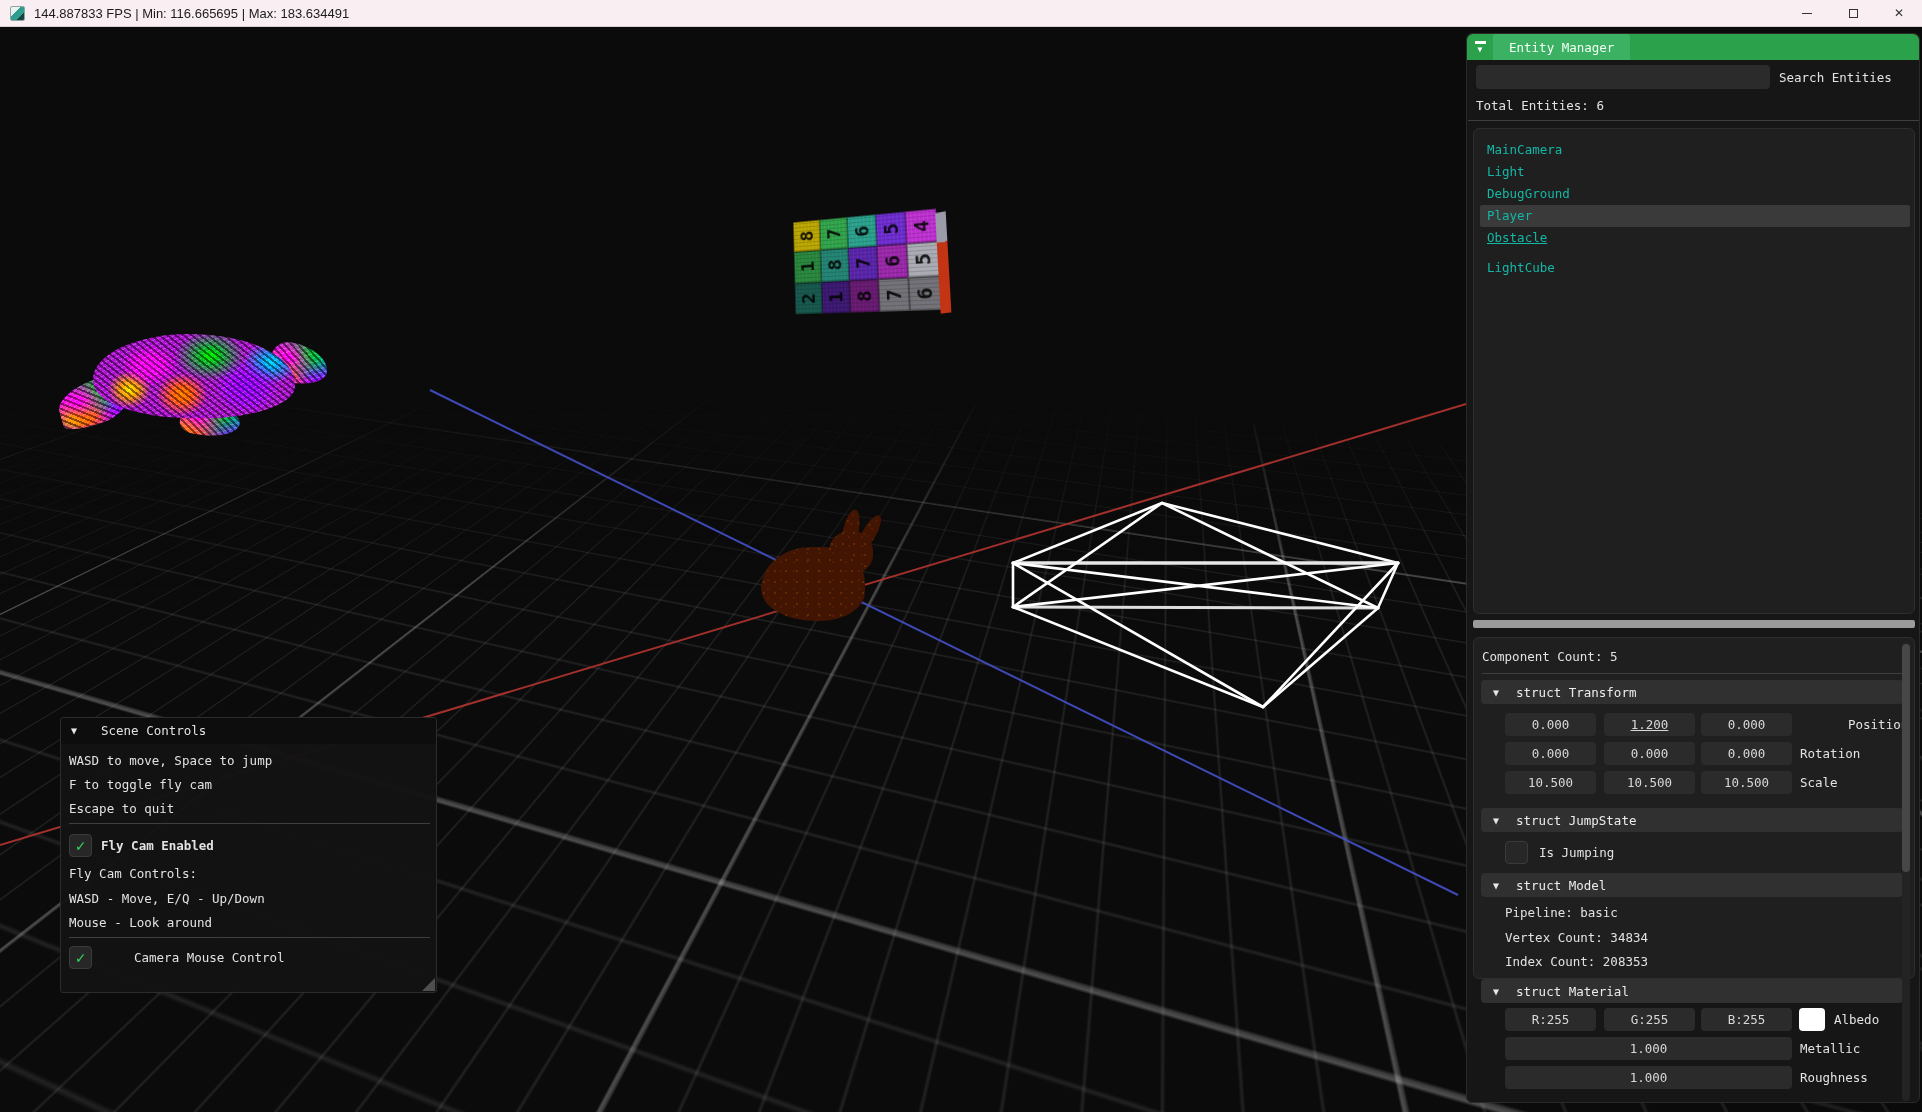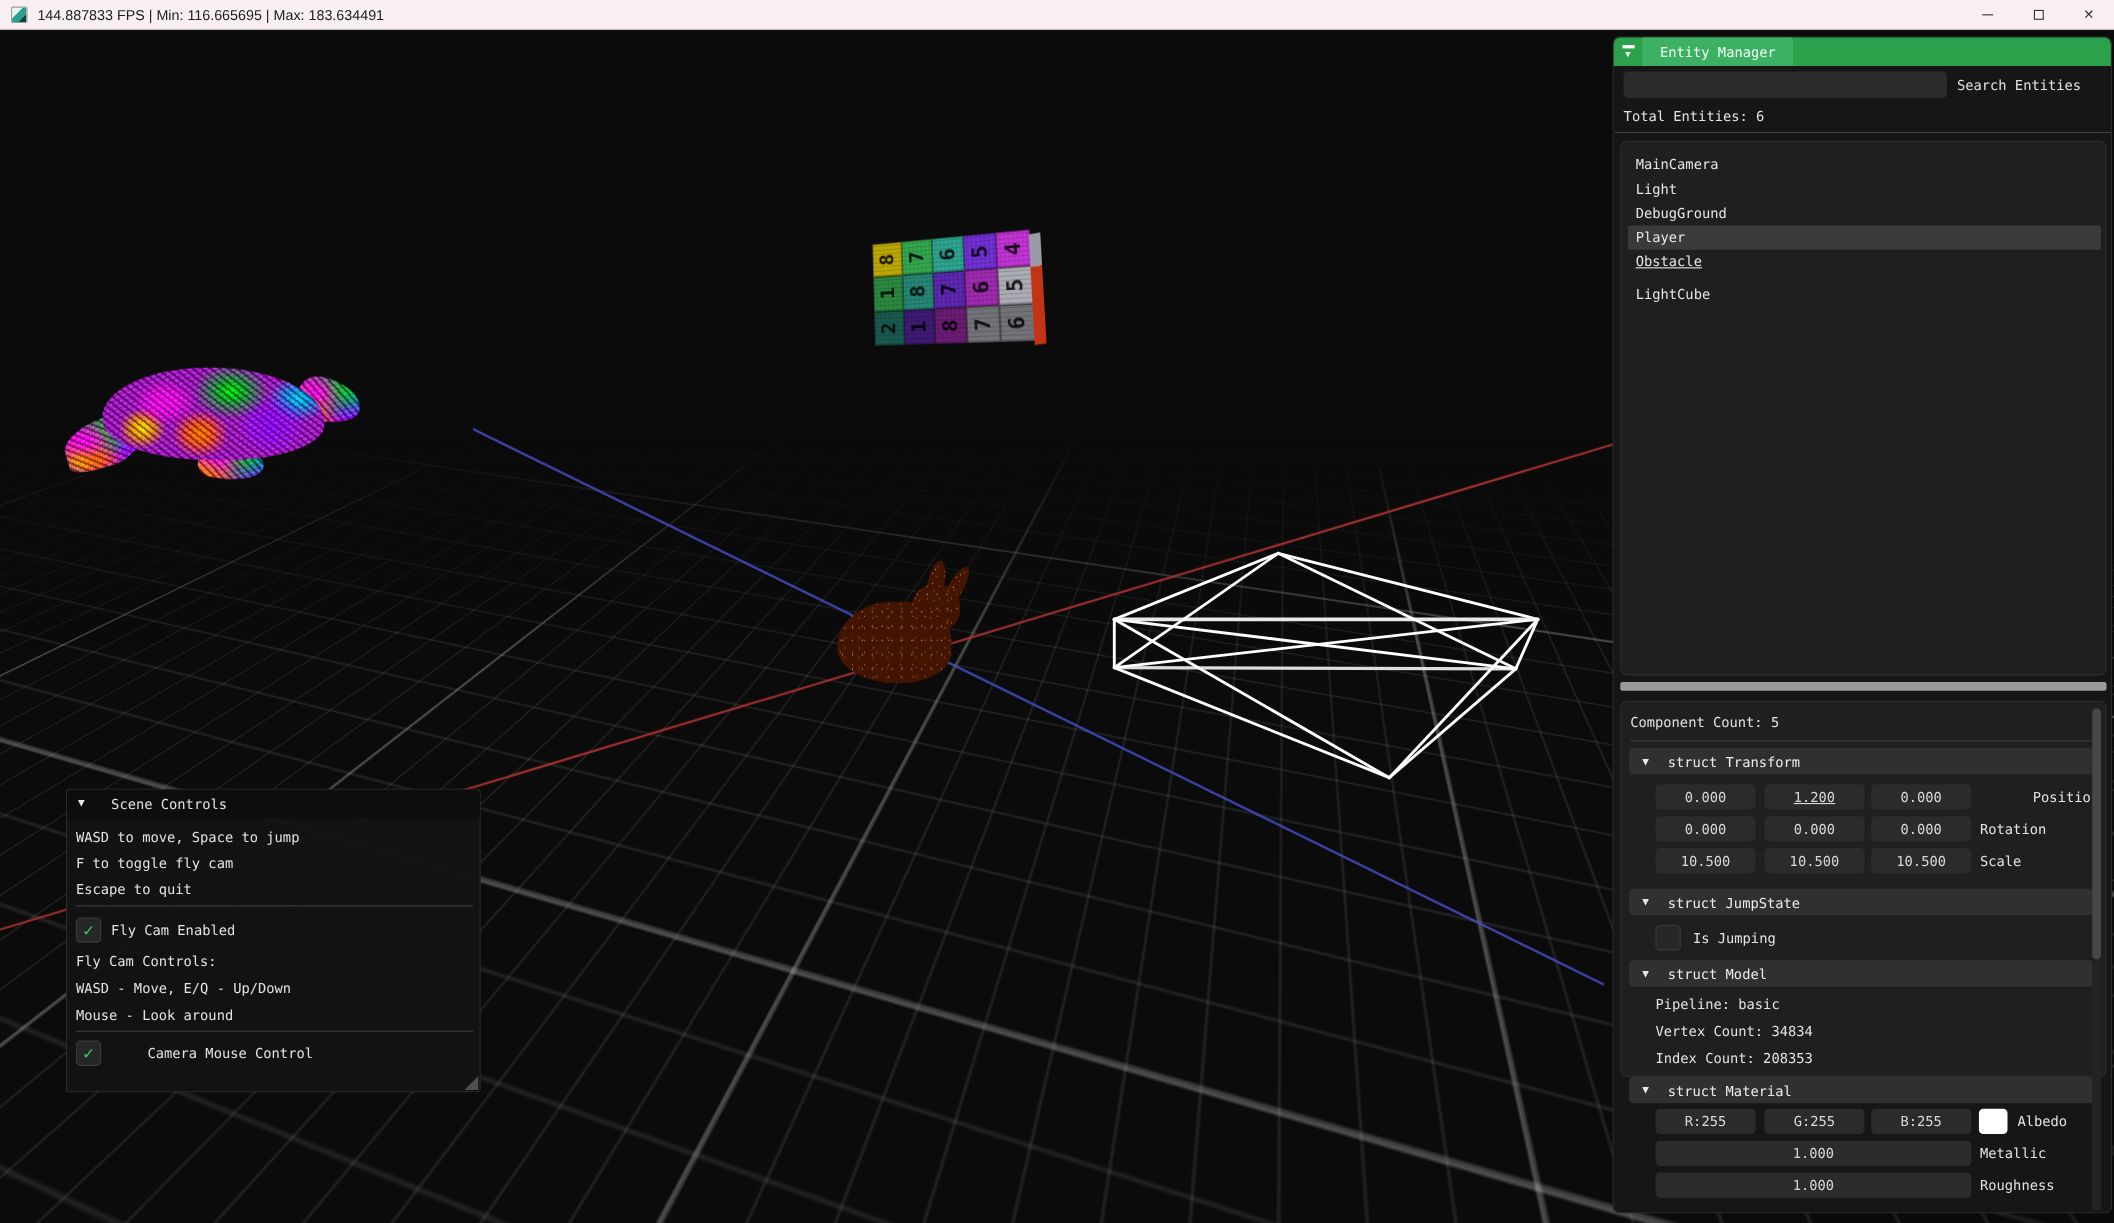--- a/index.html
+++ b/index.html
@@ -107,21 +107,21 @@
     border-radius:6px 6px 0 0; }
   .entbar .collapse { position:absolute; left:0; top:0; width:26px; height:26px;
     display:flex; flex-direction:column; align-items:center; justify-content:center; gap:1px; }
   .entbar .collapse .bar { width:11px; height:3px; background:#fff; }
   .entbar .collapse .tri { font-size:8px; color:#fff; }
   .entbar .tab { position:absolute; left:26px; top:0; height:26px; padding:0 16px;
     background:#3db163; display:flex; align-items:center; border-radius:2px 2px 0 0; }
   .entbar .tab span { color:#f2fff5; }
   .childbg { position:absolute; background:#1f1f1f; border:1px solid #2e2e2e; border-radius:6px; }
   .entitem { position:absolute; left:6px; width:430px; height:22px; line-height:22px;
-    padding-left:7px; color:#e5e5e5; }
+    padding-left:7px; color:#14b8a6; }
   .entitem.selected { background:#3a3a3a; border-radius:2px; }
   .splitter { position:absolute; background:#9b9b9b; border-radius:2px; }
   .sbtrack { position:absolute; right:4px; top:4px; width:8px; height:459px; background:#232323; border-radius:4px; }
   .sbgrab { position:absolute; right:4px; top:6px; width:8px; height:228px; background:#474747; border-radius:4px; }
 </style>
 </head>
 <body>
 
 <div class="titlebar">
   <div class="appicon"></div>
@@ -228,21 +228,21 @@
       <span class="tri" style="position:absolute; left:10px; top:7px;">▼</span>
       <span class="lbl" style="left:40px; top:5px;">Scene Controls</span>
     </div>
     <span class="lbl" style="left:8px; top:35px;">WASD to move, Space to jump</span>
     <span class="lbl" style="left:8px; top:59px;">F to toggle fly cam</span>
     <span class="lbl" style="left:8px; top:83px;">Escape to quit</span>
     <div class="sep" style="left:8px; top:105px; width:361px;"></div>
     <div class="cbox" style="left:8px; top:116px;">
       <span class="check">✓</span>
     </div>
-    <span class="lbl" style="left:40px; top:120px;">Fly Cam Enabled</span>
+    <span class="lbl" style="left:40px; top:120px;font-weight:bold;">Fly Cam Enabled</span>
     <span class="lbl" style="left:8px; top:148px;">Fly Cam Controls:</span>
     <span class="lbl" style="left:8px; top:173px;">WASD - Move, E/Q - Up/Down</span>
     <span class="lbl" style="left:8px; top:197px;">Mouse - Look around</span>
     <div class="sep" style="left:8px; top:219px; width:361px;"></div>
     <div class="cbox" style="left:8px; top:228px;">
       <span class="check">✓</span>
     </div>
     <span class="lbl" style="left:40px; top:232px;margin-left:33px;">Camera Mouse Control</span>
     <svg width="13" height="13" style="position:absolute; right:1px; bottom:1px;">
       <path d="M13 0 L13 13 L0 13 Z" fill="#4f4f4f"></path>

